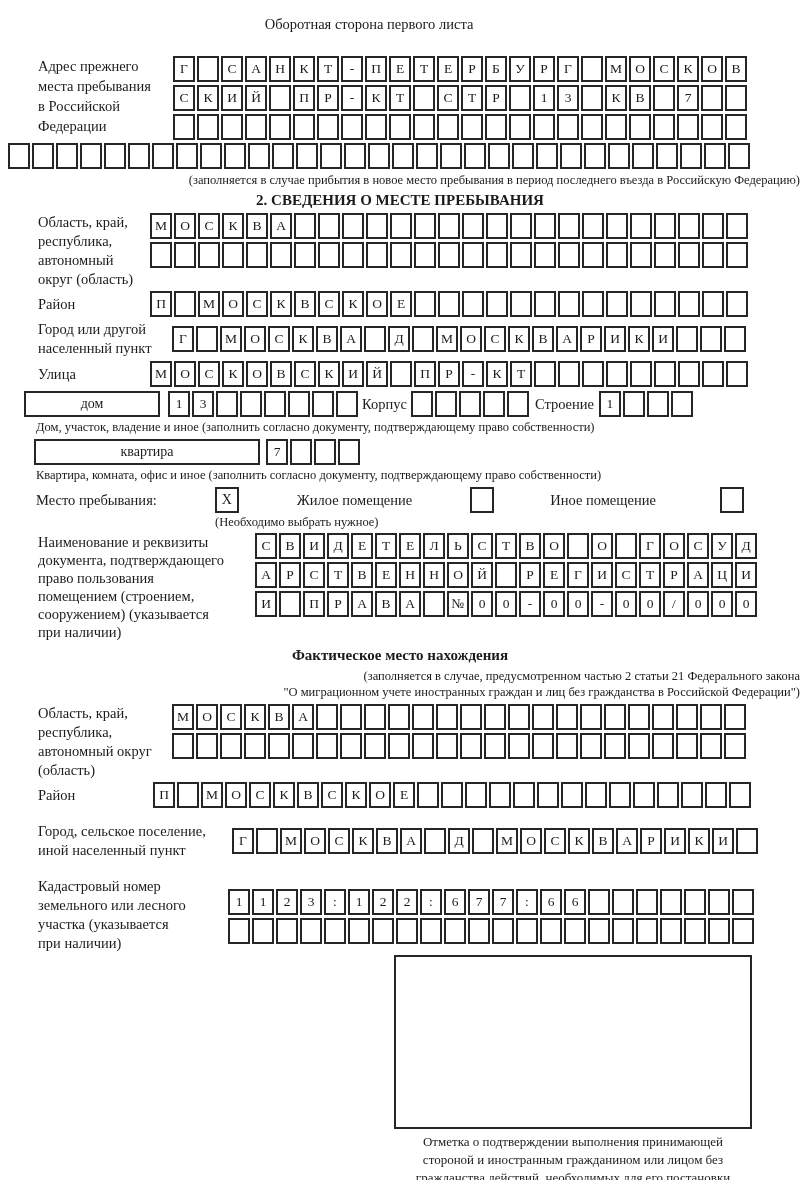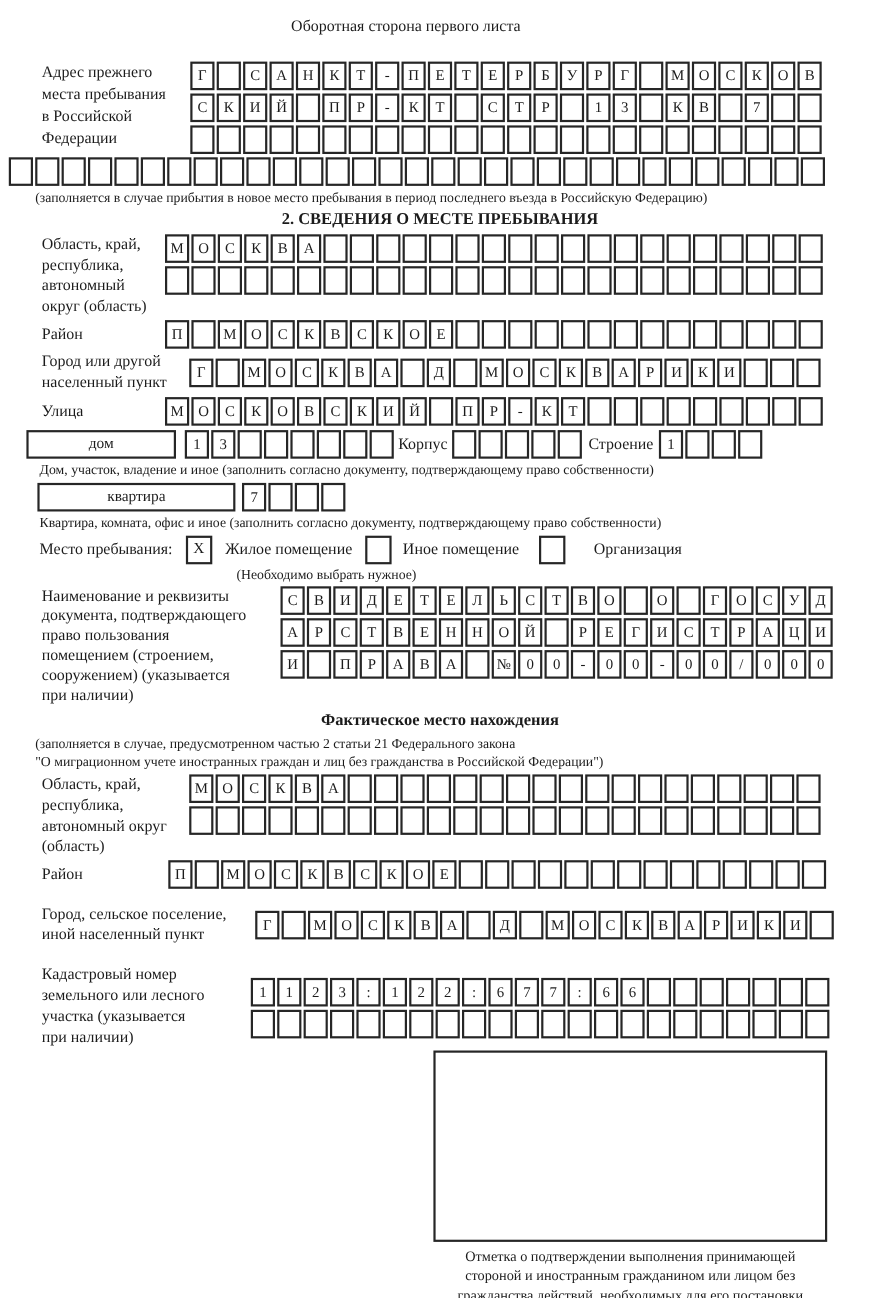--- a/index.html
+++ b/index.html
@@ -49,21 +49,21 @@
     box-sizing:border-box;
     margin-left:394px;margin-top:2px;
     width:358px;height:174px;
     border:2px solid #262626;background:#fff;
   }
   .bigbox-caption{
     margin-left:368px;width:410px;
     text-align:center;font-size:13px;line-height:18px;
     margin-top:4px;
   }
-  .center-note{text-align:left;font-size:12.5px;line-height:16px;margin-left:32px;}
+  .center-note{text-align:right;font-size:12.5px;line-height:16px;}
 </style>
 </head>
 <body>
 
 <div class="page">
 
   <div class="back-note">Оборотная сторона первого листа</div>
 
   <div class="flexrow" style="margin-left:38px;margin-top:22px;">
     <div class="lbl2" style="width:135px;">
@@ -374,31 +374,31 @@
     <div class="boxrow" style="margin:0 0 0 5px;">
         <span class="cell">1</span>
         <span class="cell"></span>
         <span class="cell"></span>
         <span class="cell"></span>
       </div>
   </div>
   <div class="caption" style="margin-left:36px;margin-top:2px;">Дом, участок, владение и иное (заполнить согласно документу, подтверждающему право собственности)</div>
 
   <div class="flexrow-c" style="margin-left:34px;margin-top:4px;">
-    <div class="widebox" style="width:180px;">квартира</div>
+    <div class="widebox" style="width:226px;">квартира</div>
     <div class="boxrow" style="margin:0 0 0 6px;">
         <span class="cell">7</span>
         <span class="cell"></span>
         <span class="cell"></span>
         <span class="cell"></span>
       </div>
   </div>
   <div class="caption" style="margin-left:36px;margin-top:2px;">Квартира, комната, офис и иное (заполнить согласно документу, подтверждающему право собственности)</div>
 
-  <div class="flexrow-c" style="margin-left:36px;margin-top:4px;">
+  <div class="flexrow-c" style="margin-left:36px;margin-top:4px;gap:46px;">
     <div class="inline-lbl">Место пребывания:</div>
     <div class="chkbox" style="margin-left:12px;">X</div>
     <div class="inline-lbl" style="margin-left:12px;">Жилое помещение</div>
     <div class="chkbox" style="margin-left:12px;"></div>
     <div class="inline-lbl" style="margin-left:10px;">Иное помещение</div>
     <div class="chkbox" style="margin-left:18px;"></div>
     <div class="inline-lbl" style="margin-left:26px;">Организация</div>
   </div>
   <div class="caption" style="margin-left:215px;margin-top:1px;">(Необходимо выбрать нужное)</div>
 

